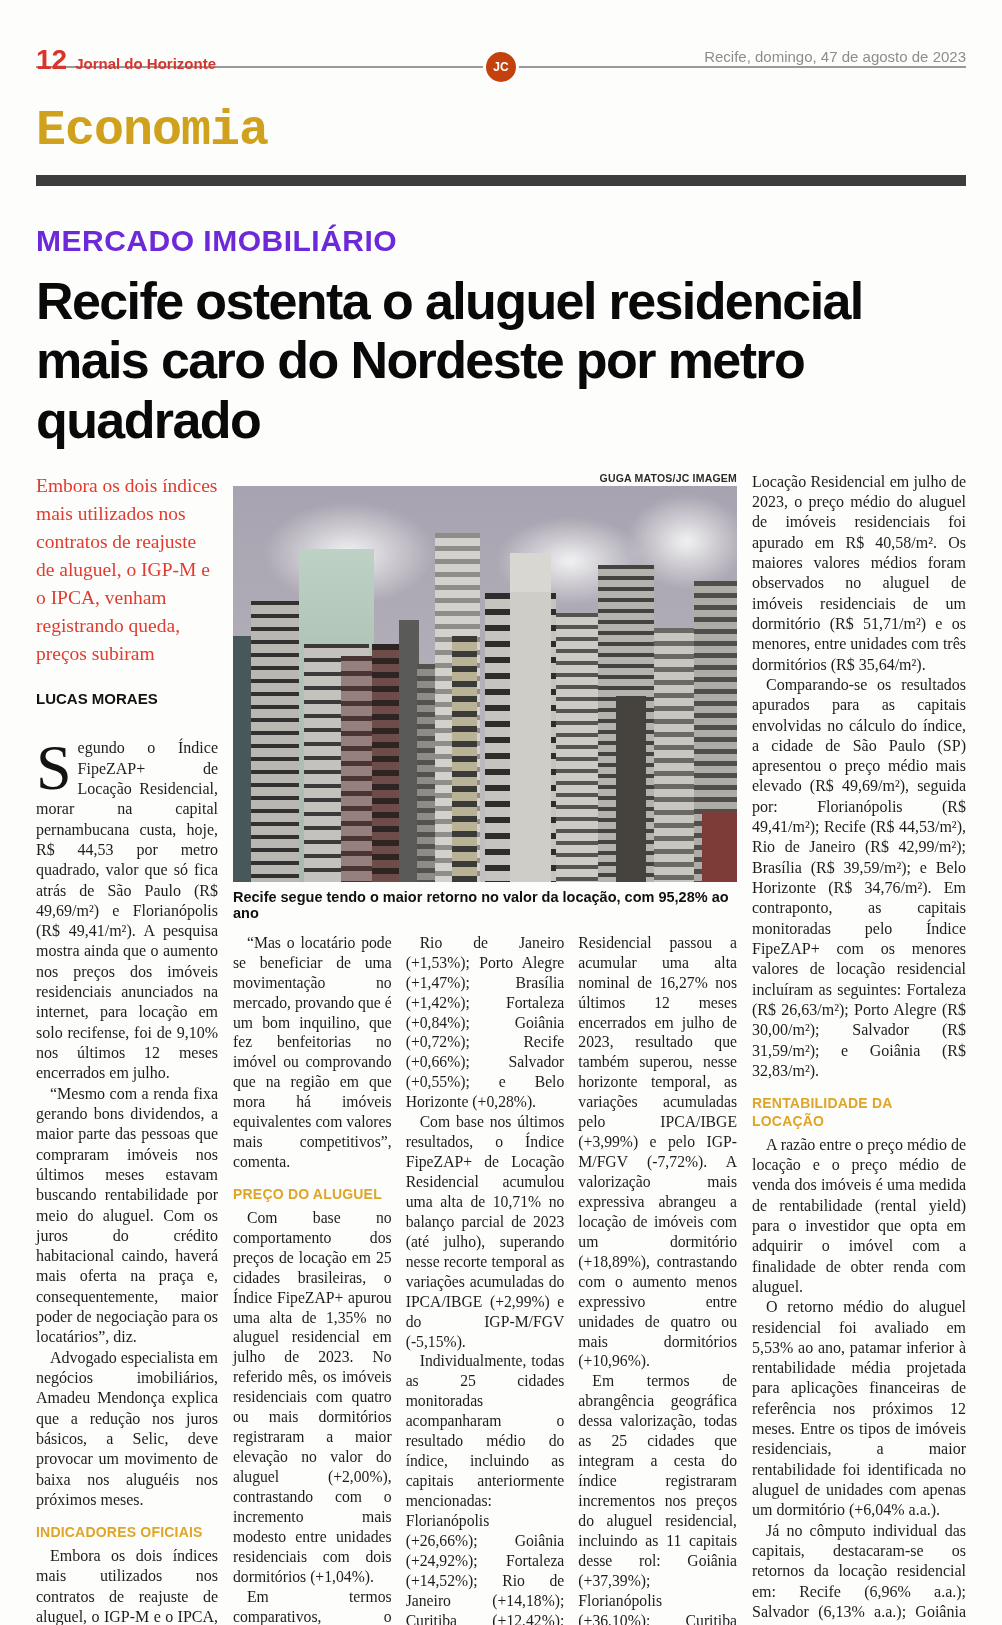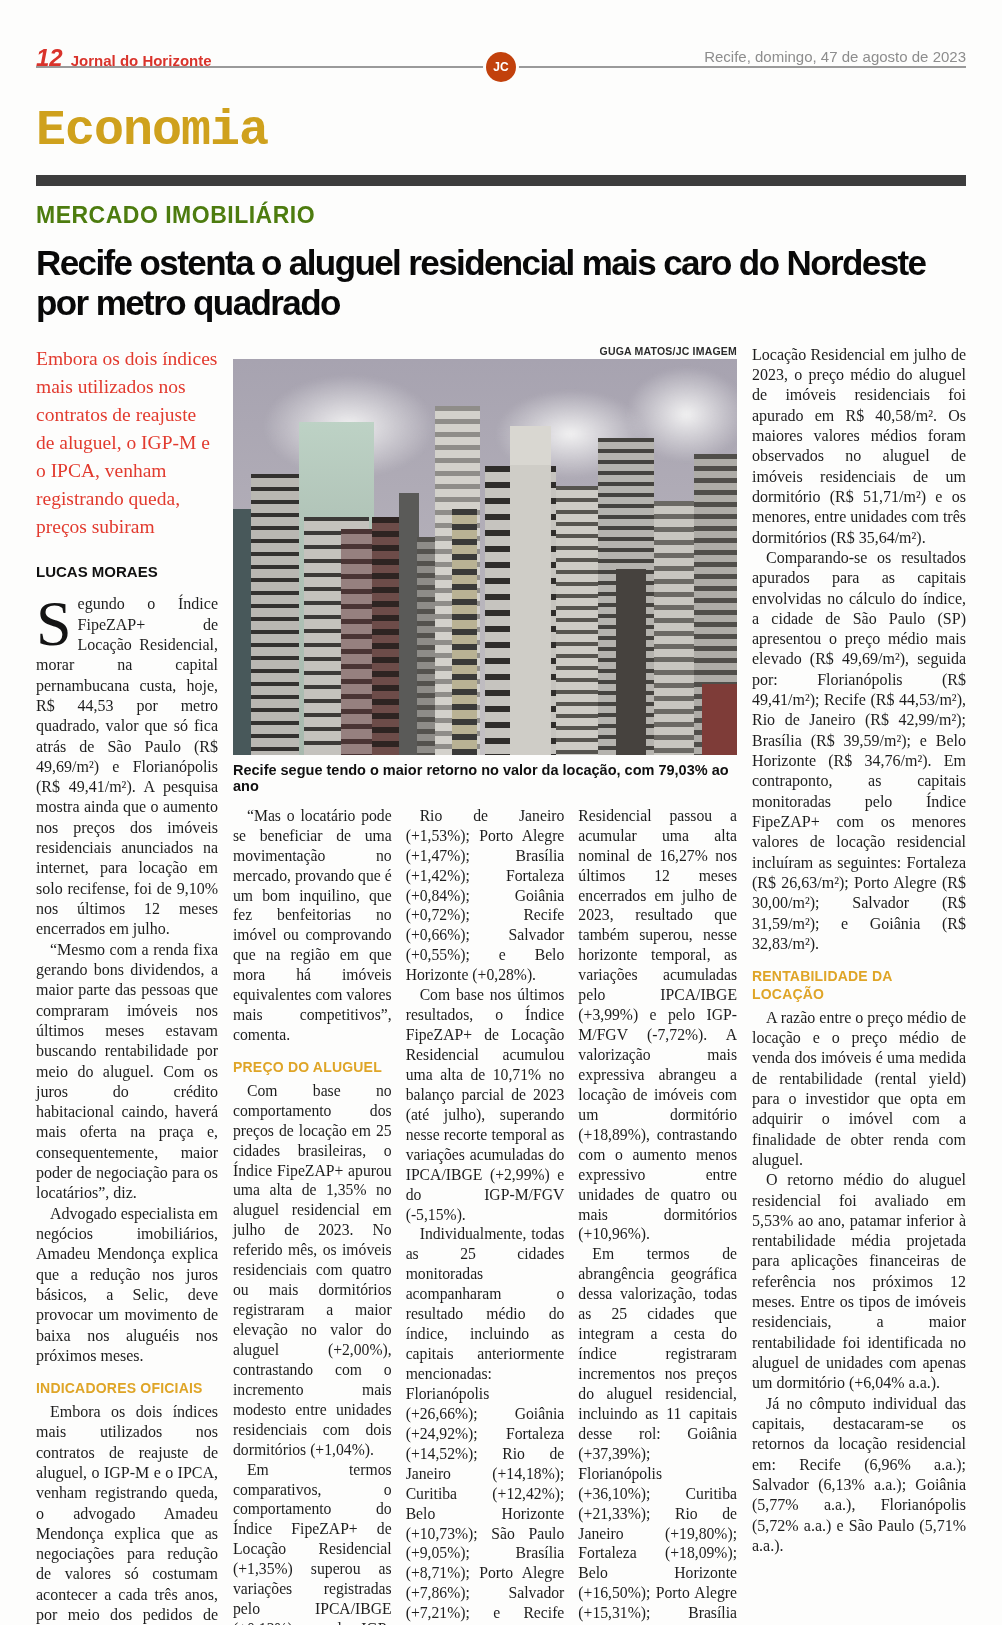--- a/index.html
+++ b/index.html
@@ -4,42 +4,42 @@
 <style>
   * { margin:0; padding:0; box-sizing:border-box; }
   html,body { background:#ffffff; }
   body { font-family:"Liberation Serif", serif; color:#1d1d1d; }
   .page { width:1002px; min-height:1625px; margin:0 auto; background:#fdfdfc; padding:30px 36px 28px 36px; position:relative; }
 
   
   .masthead { position:relative; height:58px; }
   .masthead-rule { position:absolute; left:0; right:0; top:36px; border-top:2px solid #9a9a9a; }
   .masthead-left { position:absolute; left:0; top:14px; display:flex; align-items:baseline; gap:8px; }
-  .page-number { font-family:"Liberation Sans", sans-serif; font-weight:700; font-size:24px; color:#d9332b;font-style:italic; }
+  .page-number { font-family:"Liberation Sans", sans-serif; font-weight:700; font-size:28px; color:#d9332b; }
   .paper-name { font-family:"Liberation Sans", sans-serif; font-weight:700; font-size:15px; color:#d9332b; }
   .masthead-date { position:absolute; right:0; top:18px; font-family:"Liberation Sans", sans-serif; font-size:15px; color:#8d8d8d; }
   .jc-logo { position:absolute; left:50%; top:22px; transform:translateX(-50%); width:30px; height:30px; border-radius:50%;
              background:#c2410c; color:#fff; font-family:"Liberation Sans", sans-serif; font-weight:700; font-size:12px;
              display:flex; align-items:center; justify-content:center; box-shadow:0 0 0 3px #fdfdfc; }
 
   
   .section-title { font-family:Liberation Mono, monospace; font-weight:700; font-size:50px; letter-spacing:-1px;
                    color:#cfa11d; margin-top:14px; }
   .black-bar { height:11px; background:#3d3d3d; margin-top:16px; }
-  .kicker { font-family:"Liberation Sans", sans-serif; font-weight:700; font-size:23px; letter-spacing:0.5px;
-            color:#4d7c0f; margin-top:16px; }
-  .headline { font-family:"Liberation Sans", sans-serif; font-weight:700; font-size:35px; line-height:1.14;
+  .kicker { font-family:"Liberation Sans", sans-serif; font-weight:700; font-size:30px; letter-spacing:0.5px;
+            color:#6d28d9; margin-top:38px; }
+  .headline { font-family:"Liberation Sans", sans-serif; font-weight:700; font-size:52px; line-height:1.14;
               letter-spacing:-1.6px; color:#090909; margin-top:14px; margin-bottom:22px; }
 
   
   .content { display:grid; grid-template-columns:182px 1fr 214px; column-gap:15px; margin-top:10px; }
   .col { font-size:16px; line-height:1.27; text-align:justify; }
 
   .lead { font-family:"Liberation Serif", serif; color:#e23a2e; font-size:19.5px; line-height:1.44; text-align:left; }
-  .byline { font-family:"Liberation Sans", sans-serif; font-weight:700; font-size:15px; color:#111; margin-top:22px; margin-bottom:14px; }
+  .byline { font-family:"Liberation Sans", sans-serif; font-weight:700; font-size:15px; color:#111; margin-top:22px; margin-bottom:31px; }
 
   .body-p { margin:0; }
   .body-p.indent { text-indent:14px; }
   .subhead { font-family:"Liberation Sans", sans-serif; font-weight:700; font-size:14px; color:#dfa527;
              letter-spacing:0.2px; margin-top:14px; margin-bottom:4px; text-align:left; }
   .cap { float:left; font-size:64px; line-height:0.82; padding:4px 6px 0 0; font-family:"Liberation Serif", serif; color:#141414; }
 
   
   .photo-credit { font-family:"Liberation Sans", sans-serif; font-weight:700; font-size:10.5px; color:#2b2b2b;
                   text-align:right; letter-spacing:0.2px; margin-bottom:2px; }
@@ -107,21 +107,21 @@
         <div class="bld" style="left:50%;width:14%;height:73%;background:repeating-linear-gradient(180deg,#2f2d2b 0 6px,#c6c4bf 6px 16px);"></div>
         <div class="bld" style="left:55%;width:8%;height:83%;background:linear-gradient(180deg,#d9d7d1 0 12%,#cfcdc7 12% 100%);"></div>
         <div class="bld" style="left:64%;width:9%;height:68%;background:repeating-linear-gradient(180deg,#56544f 0 4px,#cdcbc5 4px 12px);"></div>
         <div class="bld" style="left:72.5%;width:11%;height:80%;background:repeating-linear-gradient(180deg,#45433f 0 4px,#b5b3ae 4px 11px);"></div>
         <div class="bld" style="left:76%;width:6%;height:47%;background:#46423e;"></div>
         <div class="bld" style="left:83.5%;width:8.5%;height:64%;background:repeating-linear-gradient(180deg,#6b6964 0 5px,#c8c6c0 5px 13px);"></div>
         <div class="bld" style="left:91.5%;width:8.5%;height:76%;background:repeating-linear-gradient(180deg,#504e4a 0 5px,#aeaca7 5px 12px);"></div>
         <div class="bld" style="left:93%;width:7%;height:18%;background:#7e3c38;"></div>
       </div>
 
-      <div class="photo-caption">Recife segue tendo o maior retorno no valor da locação, com 79,03% ao ano</div>
+      <div class="photo-caption">Recife segue tendo o maior retorno no valor da locação, com 95,28% ao ano</div>
 
       <div class="mid-cols">
         <div class="col">
             <p class="body-p indent">“Mas o locatário pode se beneficiar de uma movimentação no mercado, provando que é um bom inquilino, que fez benfeitorias no imóvel ou comprovando que na região em que mora há imóveis equivalentes com valores mais competitivos”, comenta.</p>
             <h3 class="subhead">PREÇO DO ALUGUEL</h3>
             <p class="body-p indent">Com base no comportamento dos preços de locação em 25 cidades brasileiras, o Índice FipeZAP+ apurou uma alta de 1,35% no aluguel residencial em julho de 2023. No referido mês, os imóveis residenciais com quatro ou mais dormitórios registraram a maior elevação no valor do aluguel (+2,00%), contrastando com o incremento mais modesto entre unidades residenciais com dois dormitórios (+1,04%).</p>
             <p class="body-p indent">Em termos comparativos, o comportamento do Índice FipeZAP+ de Locação Residencial (+1,35%) superou as variações registradas pelo IPCA/IBGE (+0,12%) e pelo IGP-M/FGV (-0,72%).</p>
           </div>
         <div class="col">
             <p class="body-p indent">Rio de Janeiro (+1,53%); Porto Alegre (+1,47%); Brasília (+1,42%); Fortaleza (+0,84%); Goiânia (+0,72%); Recife (+0,66%); Salvador (+0,55%); e Belo Horizonte (+0,28%).</p>

